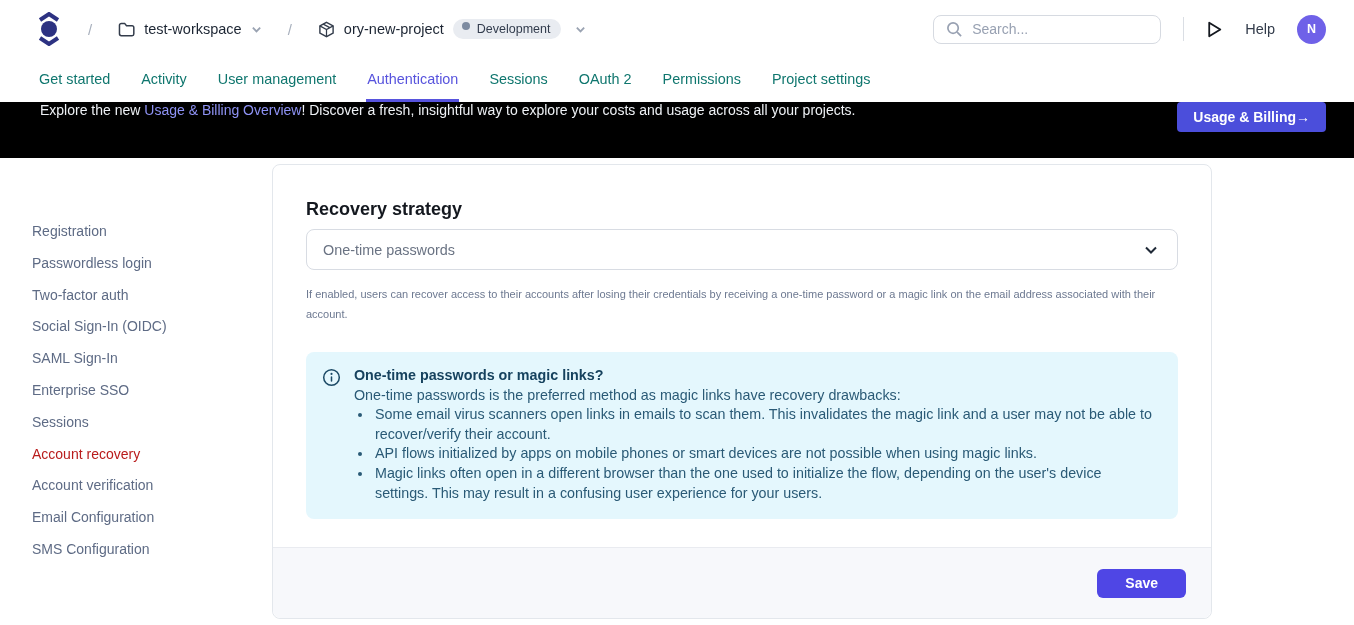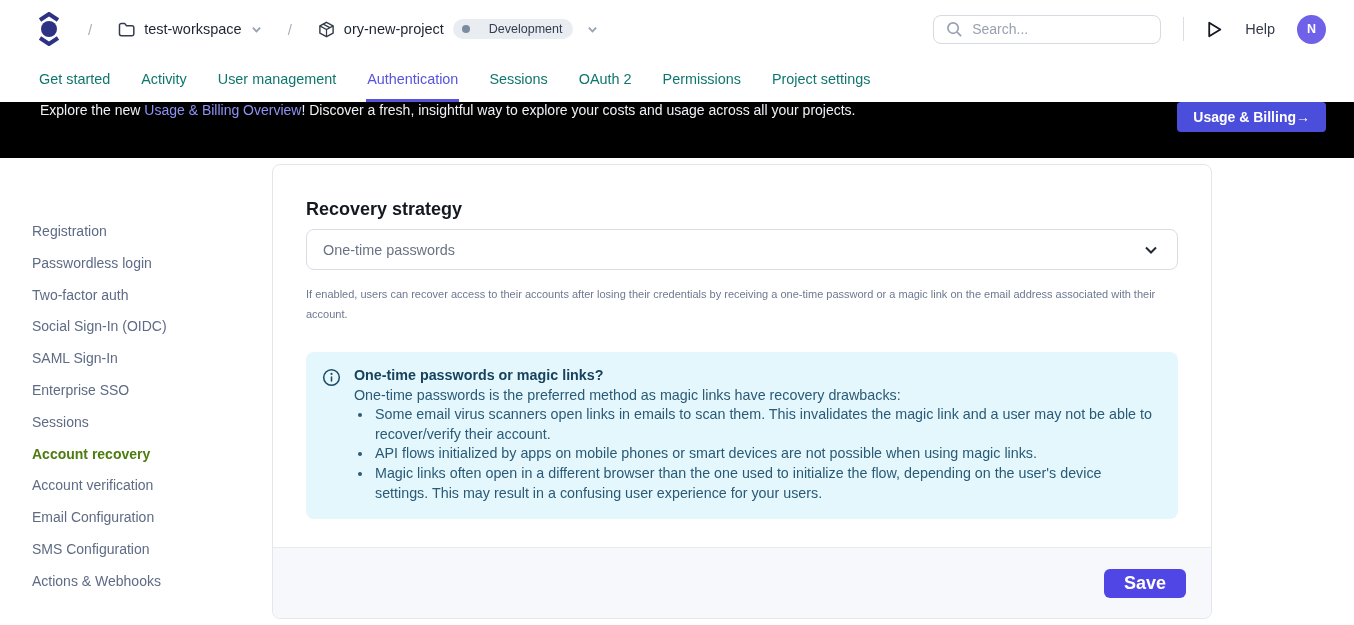--- a/index.html
+++ b/index.html
@@ -7,21 +7,21 @@
     font-family:"Liberation Sans", sans-serif; -webkit-font-smoothing:antialiased; }
 
   
   .topbar { height:58px; display:flex; align-items:center; padding:0 28px 0 36px; background:#fff; }
   .crumbs { display:flex; align-items:center; gap:0; }
   .logo { width:26px; height:34px; margin-right:26px; }
   .slash { color:#a8b0bd; font-size:15px; margin:0 26px 0 0; }
   .crumb { display:flex; align-items:center; gap:9px; margin-right:26px; cursor:pointer; }
   .crumb-label { font-size:14.5px; color:#1c2533; font-weight:500; }
   .chev { width:11px; height:11px; stroke:#9aa3b2; fill:none; stroke-width:2; }
-  .badge { display:inline-flex; align-items:center; gap:19px; background:#e9ecf1; border-radius:11px;
+  .badge { display:inline-flex; align-items:flex-start; gap:7px; background:#e9ecf1; border-radius:11px;
     padding:3px 11px 3px 9px; font-size:12.5px; color:#323c4d; }
   .badge-dot { width:8px; height:8px; border-radius:50%; background:#7d8ba1; }
   .topbar-right { margin-left:auto; display:flex; align-items:center; gap:22px; }
   .search-box { width:228px; height:29px; border:1px solid #d6dae1; border-radius:8px;
     display:flex; align-items:center; gap:9px; padding:0 12px; }
   .search-box input { border:none; outline:none; font-size:14px; color:#333; width:160px;
     font-family:"Liberation Sans", sans-serif; background:transparent; }
   .search-box input::placeholder { color:#98a1b2; }
   .vdivider { width:1px; height:24px; background:#dadee4; }
   .help-label { font-size:14.5px; color:#333c4b; font-weight:500; cursor:pointer; }
@@ -39,21 +39,21 @@
   .banner-text { font-size:14px; color:#eef1f5; }
   .banner-link { color:#8e92f4; cursor:pointer; text-decoration:none; }
   .banner-btn { margin-left:auto; background:#4b4edb; color:#fff; border:none; border-radius:4px;
     height:30px; padding:0 16px; font-size:14px; font-weight:600; display:flex; align-items:center;
     gap:0; cursor:pointer; font-family:"Liberation Sans", sans-serif; }
 
   
   .content { display:flex; height:467px; }
   .sidebar { width:272px; padding:58px 0 0 32px; flex-shrink:0; }
   .side-item { font-size:14px; color:#5e6b85; line-height:31.8px; cursor:pointer; white-space:nowrap; }
-  .side-item.active { color:#4d7c0f; font-weight:700; }
+  .side-item.active { color:#b91c1c; font-weight:400; }
 
   .card { width:940px; height:455px; margin-top:6px; background:#fff; border:1px solid #e3e7ec;
     border-radius:8px; position:relative; }
   .card-body { padding:34px 33px 0 33px; }
   .field-label { font-size:18px; font-weight:700; color:#14181f; }
   .select { margin-top:9px; height:41px; border:1px solid #d8dce3; border-radius:8px;
     display:flex; align-items:center; padding:0 18px 0 16px; cursor:pointer; background:#fff; }
   .select-value { font-size:14.4px; color:#6a7383; flex:1; }
   .select-chev { width:16px; height:16px; stroke:#1f2937; fill:none; stroke-width:2; }
   .field-desc { margin-top:14px; font-size:11px; line-height:20px; color:#6d7991; max-width:872px; }
@@ -63,21 +63,21 @@
   .info-icon { width:19px; height:19px; flex-shrink:0; margin-top:2px; }
   .info-content { font-size:14.3px; line-height:19.6px; color:#2a5a76; }
   .info-title { font-weight:700; color:#16425e; }
   .info-content ul { margin:0; padding-left:19px; }
   .info-content li { padding-left:2px; }
 
   .card-footer { position:absolute; left:0; right:0; bottom:0; height:71px; background:#f7f8fb;
     border-top:1px solid #e9ebf0; border-radius:0 0 8px 8px; display:flex; align-items:center;
     justify-content:flex-end; padding-right:25px; }
   .save-btn { background:#4f46e5; color:#fff; border:none; border-radius:6px; height:29px;
-    padding:0 20px; font-size:18px; font-weight:700; cursor:pointer;
+    padding:0 28px; font-size:14px; font-weight:700; cursor:pointer;
     font-family:"Liberation Sans", sans-serif; }
 
   svg { display:block; }
 </style>
 </head>
 <body>
 
 <div class="topbar">
   <svg class="logo" viewBox="0 0 26 34">
     <path d="M4 8 L13 2 L22 8" fill="none" stroke="#2d3282" stroke-width="4"></path>
@@ -159,21 +159,20 @@
       <div class="side-item">Passwordless login</div>
       <div class="side-item">Two-factor auth</div>
       <div class="side-item">Social Sign-In (OIDC)</div>
       <div class="side-item">SAML Sign-In</div>
       <div class="side-item">Enterprise SSO</div>
       <div class="side-item">Sessions</div>
       <div class="side-item active">Account recovery</div>
       <div class="side-item">Account verification</div>
       <div class="side-item">Email Configuration</div>
       <div class="side-item">SMS Configuration</div>
-      <div class="side-item">Actions &amp; Webhooks</div>
     </aside>
 
   <section class="card">
     <div class="card-body">
       <div class="field-label">Recovery strategy</div>
       <div class="select">
         <span class="select-value">One-time passwords</span>
         <svg class="select-chev" viewBox="0 0 16 16">
             <path d="M3 5.5 L8 10.5 L13 5.5"></path>
           </svg>

